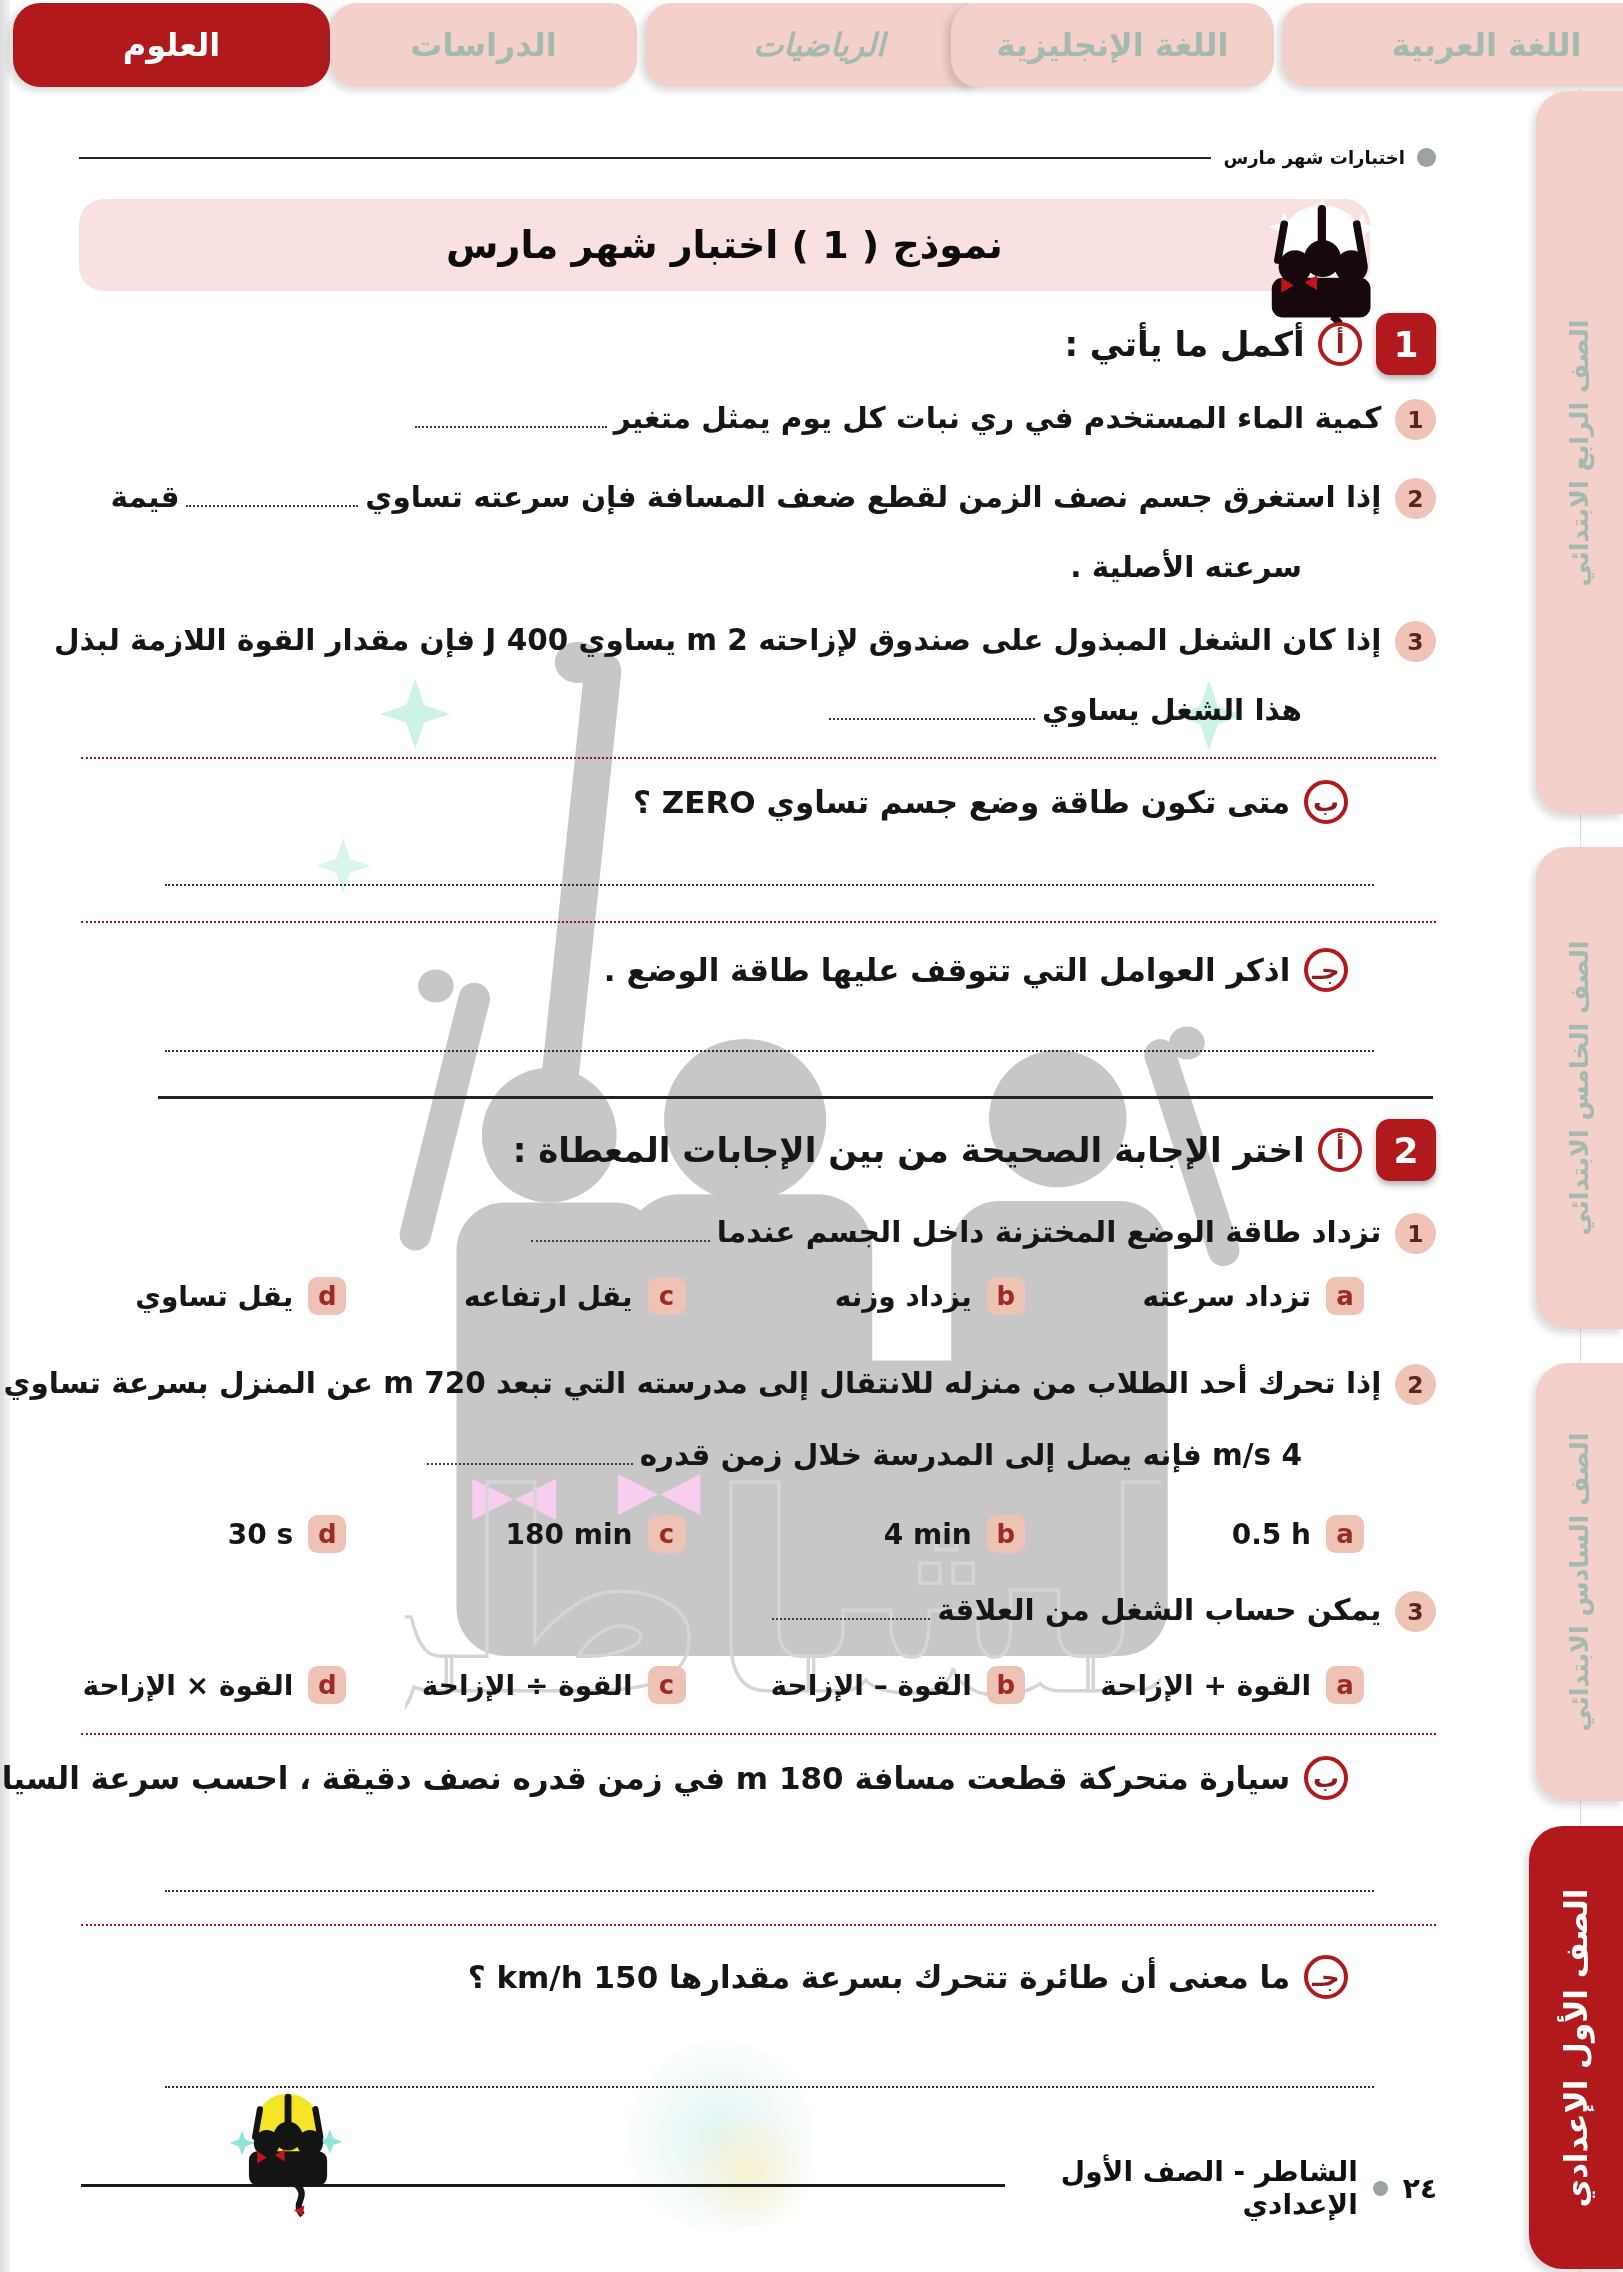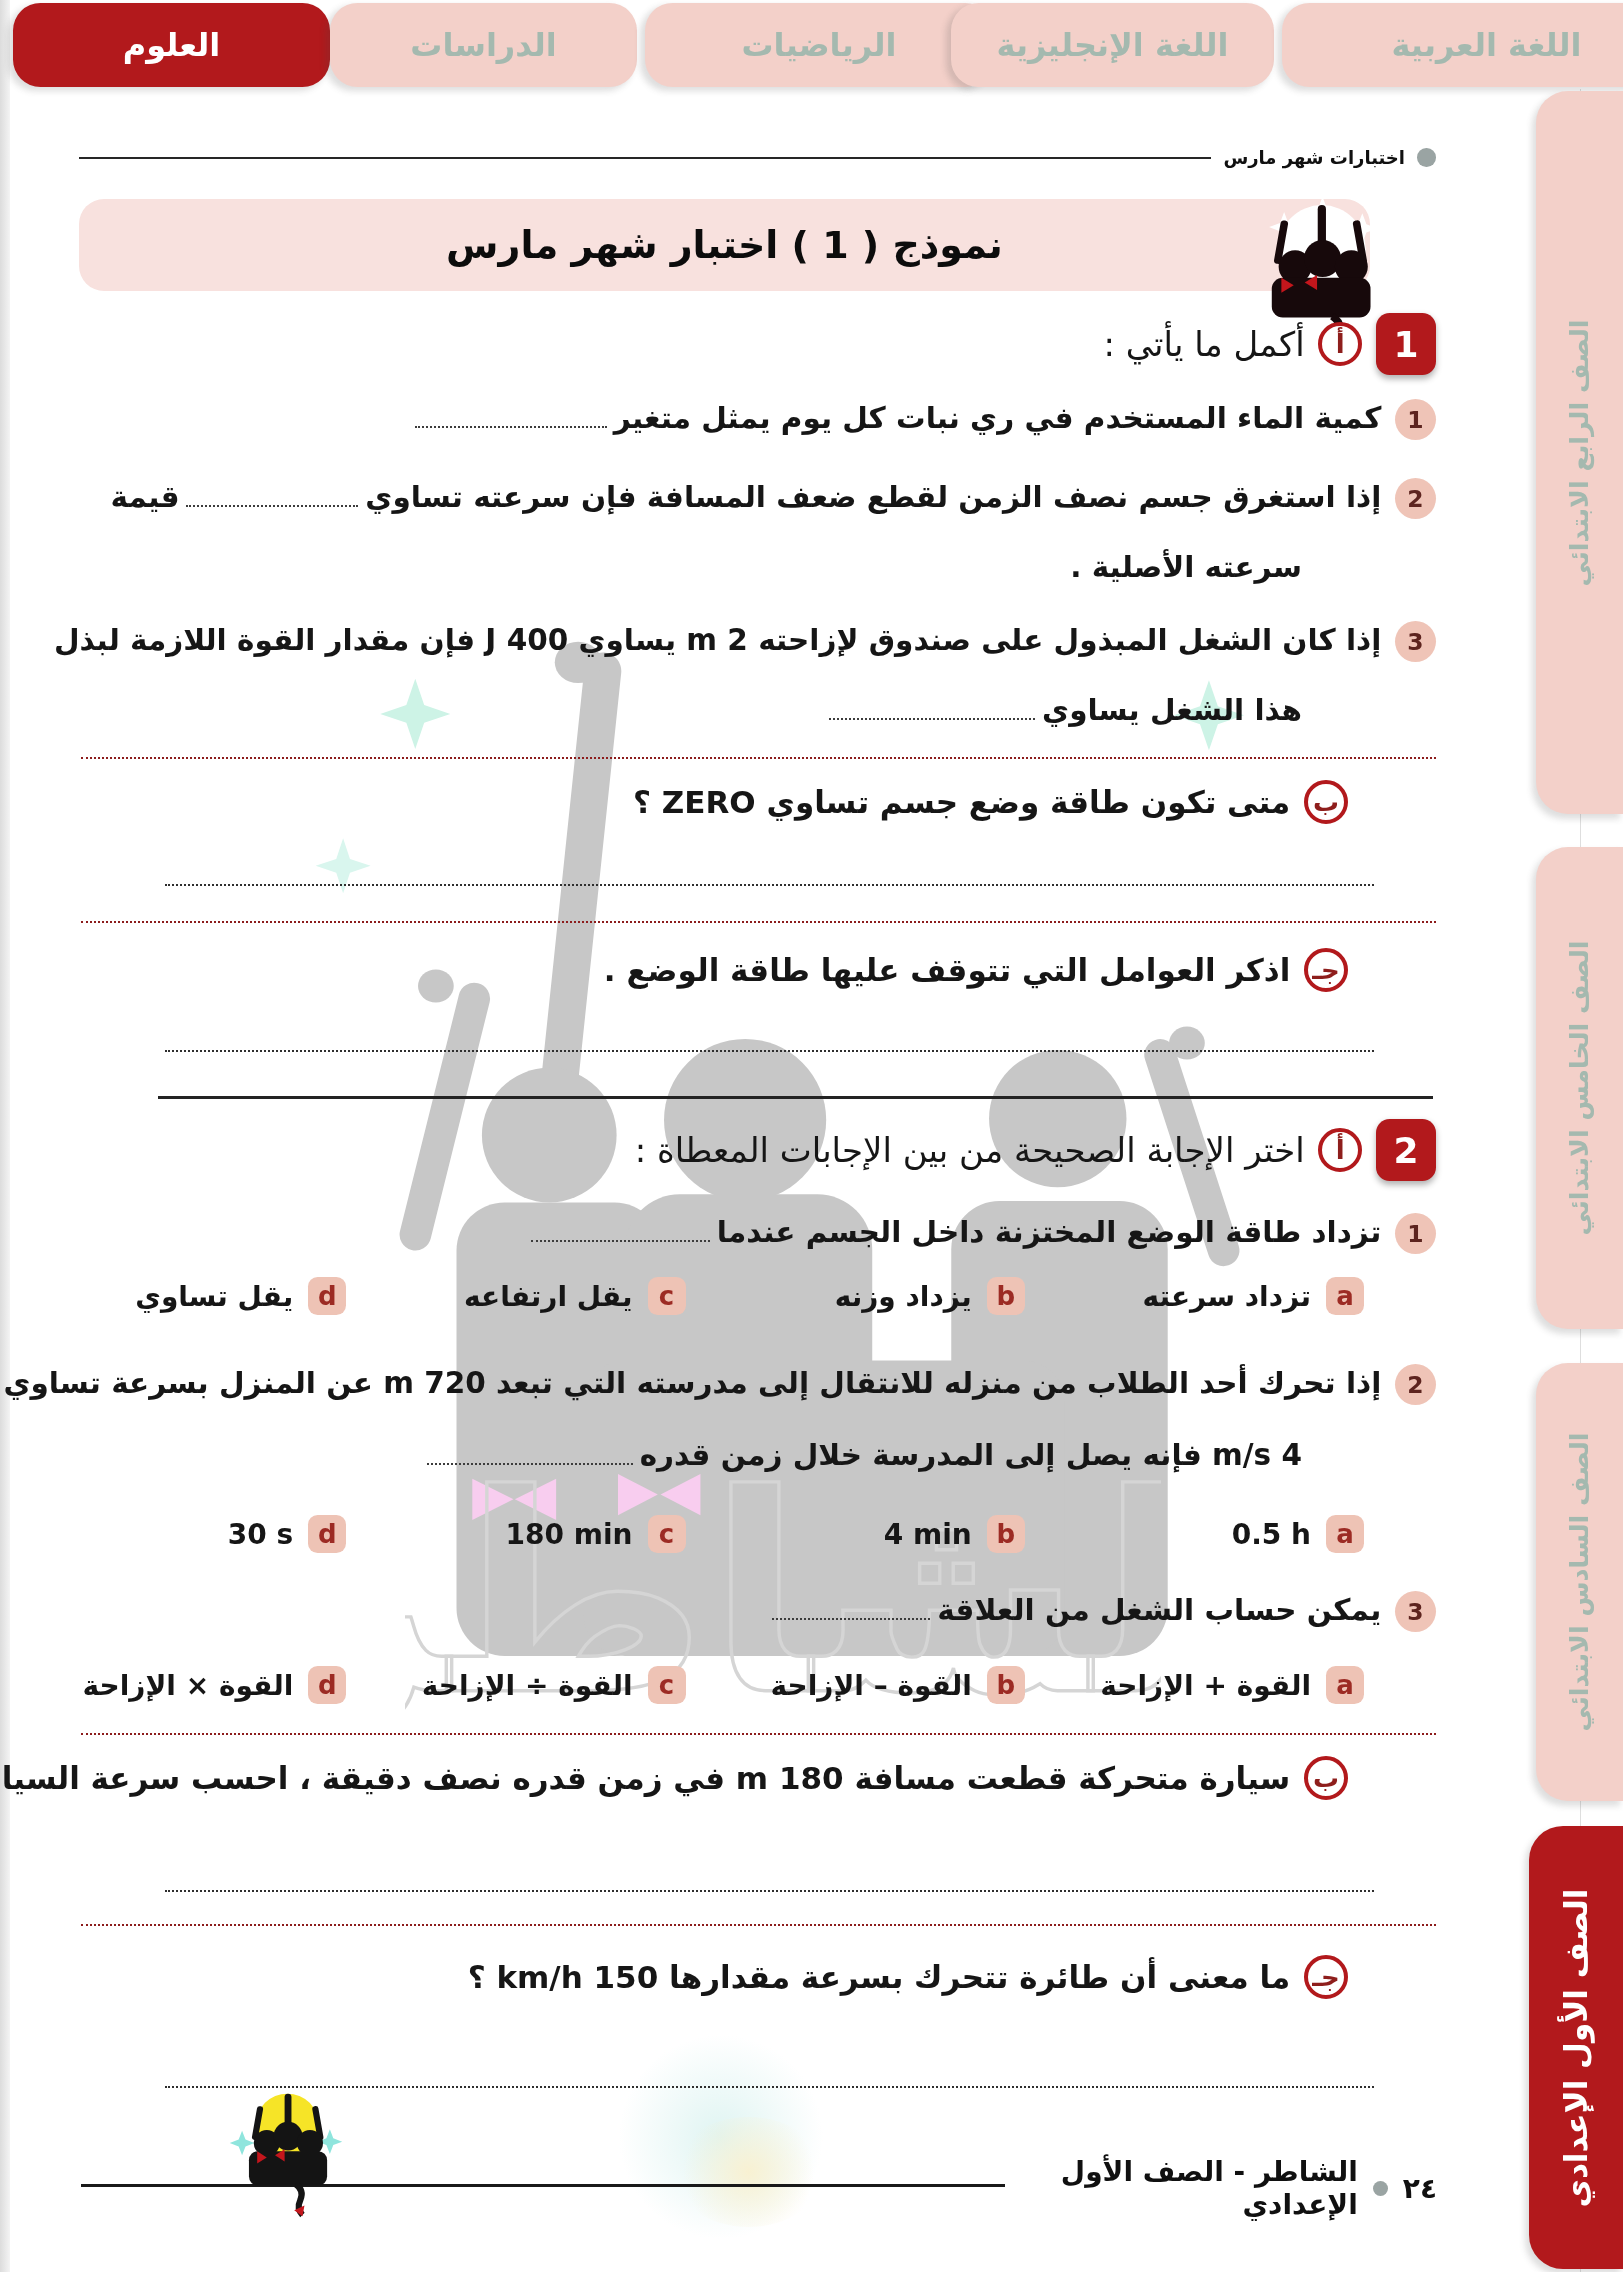--- a/index.html
+++ b/index.html
@@ -40,21 +40,21 @@
   .banner-title{position:absolute;inset:0;display:flex;align-items:center;justify-content:center;
                 font-size:38px;font-weight:bold;color:#0c0c0c;}
   .logo-banner{position:absolute;left:1251px;top:190px;}
 
   
   .qhead{position:absolute;left:79px;width:1357px;display:flex;direction:rtl;align-items:center;gap:13.7px;}
   .qnum{width:60px;height:62px;background:#b2191c;border-radius:13.7px;color:#fff;display:flex;align-items:center;
         justify-content:center;font-size:36px;font-weight:bold;box-shadow:0 3.4px 6.2px rgba(0,0,0,.3);flex:0 0 auto;}
   .letter-ring{width:44px;height:44px;border-radius:50%;border:4.1px solid #b2191c;background:#fff;display:flex;
                align-items:center;justify-content:center;font-size:26px;font-weight:bold;color:#8e1e1c;flex:0 0 auto;box-sizing:border-box;}
-  .qprompt{font-size:34px;font-weight:normal;white-space:nowrap;}
+  .qprompt{font-size:34px;font-weight:bold;white-space:nowrap;}
 
   
   .item{position:absolute;left:79px;width:1357px;direction:rtl;font-size:29.5px;font-weight:bold;white-space:nowrap;}
   .inum{display:inline-flex;width:41px;height:41px;border-radius:50%;background:#efc4b7;color:#5d241f;
         align-items:center;justify-content:center;font-size:23.4px;font-weight:bold;margin-left:13.7px;vertical-align:middle;}
   .fill-dots{display:inline-block;border-bottom:2.7px dotted #3c3c3c;height:19px;vertical-align:baseline;margin:0 6.9px;}
   .cont{padding-right:134px;box-sizing:border-box;}
 
   
   .opts{position:absolute;left:79px;width:1357px;display:grid;grid-template-columns:repeat(4,1fr);direction:rtl;}
@@ -121,21 +121,21 @@
 
   <div class="edge-left"></div>
   <div class="edge-right-line"></div>
 
   <div class="top-tab active" style="left:13px;width:317px;">
     <span>العلوم</span>
   </div>
   <div class="top-tab" style="left:330px;width:307px;">
     <span>الدراسات</span>
   </div>
-  <div class="top-tab" style="left:645px;width:348px;">
+  <div class="top-tab" style="left:645px;width:348px;font-style:italic;">
     <span>الرياضيات</span>
   </div>
   <div class="top-tab" style="left:951px;width:323px;">
     <span>اللغة الإنجليزية</span>
   </div>
   <div class="top-tab" style="left:1282px;width:337px;padding-left:36px;">
     <span>اللغة العربية</span>
   </div>
 
   <div class="side-tab" style="top:91px;height:723px;">

